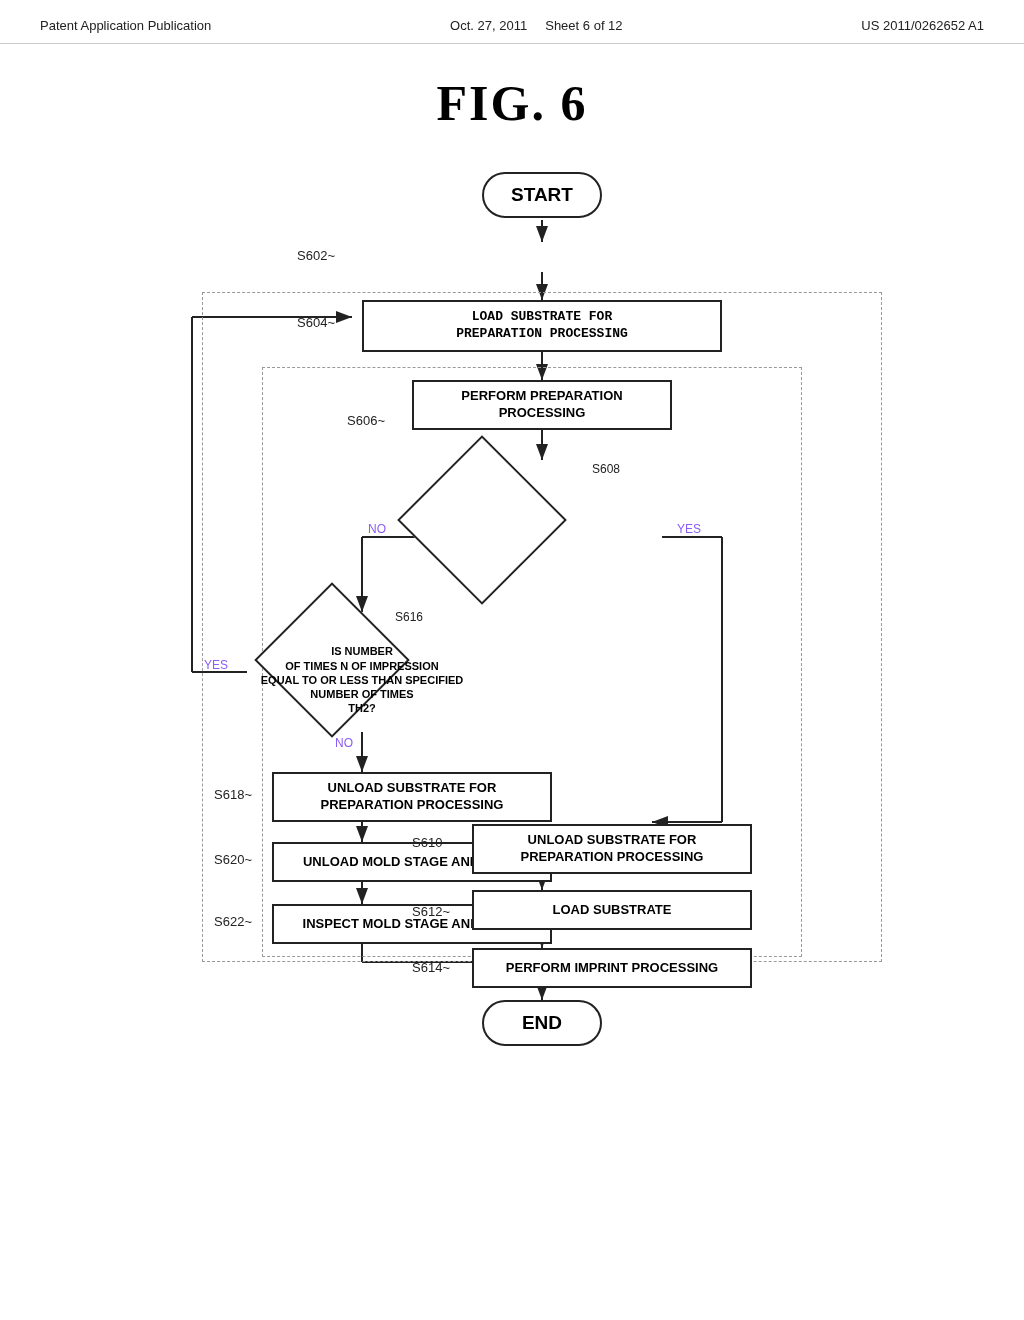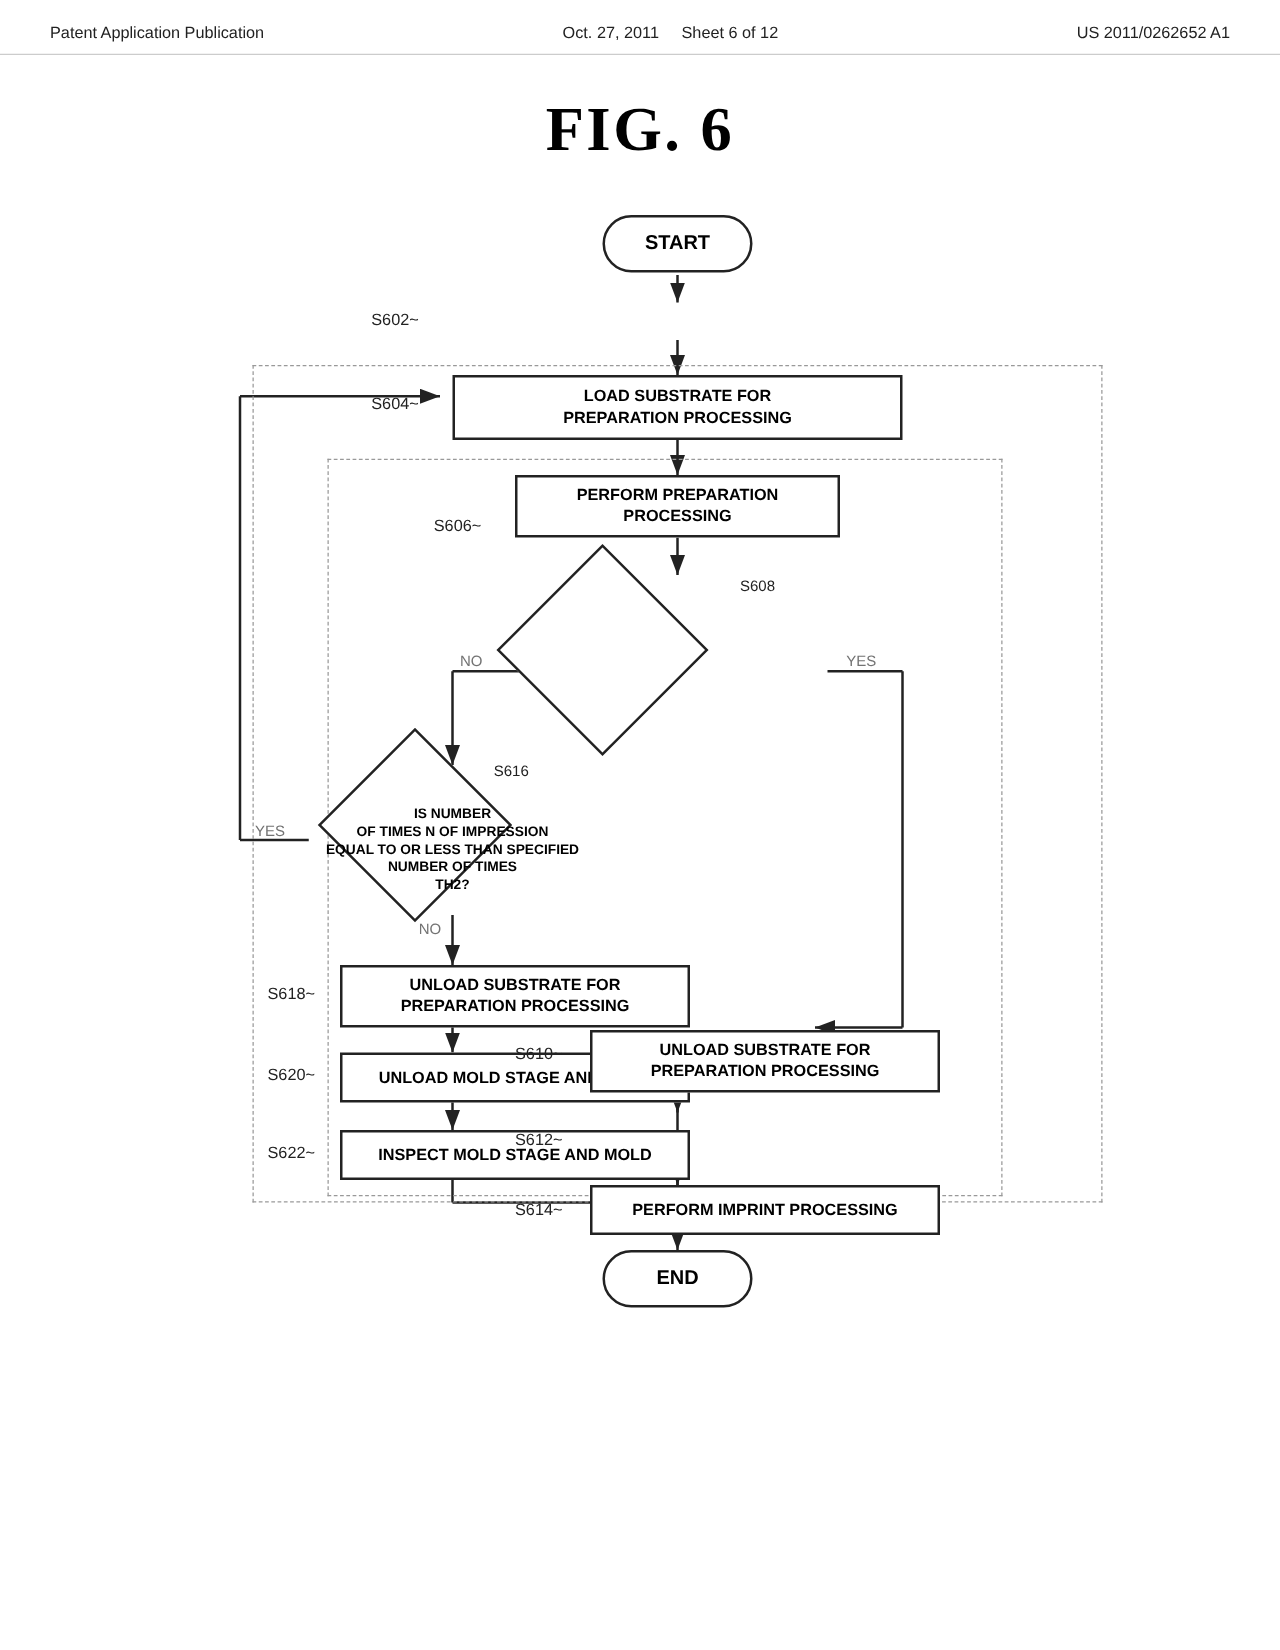--- a/index.html
+++ b/index.html
@@ -58,21 +58,21 @@
     }
     .fc-rounded {
       position: absolute;
       background: #fff;
       border: 2px solid #222;
       border-radius: 50px;
       display: flex;
       align-items: center;
       justify-content: center;
       text-align: center;
-      font-size: 16px;
+      font-size: 19px;
       font-weight: bold;
       font-family: Arial, sans-serif;
     }
     .fc-diamond-inner {
       position: absolute;
       background: #fff;
       border: 2px solid #222;
       transform: rotate(45deg);
       display: flex;
       align-items: center;
@@ -87,21 +87,21 @@
       font-size: 12px;
       font-weight: bold;
       font-family: Arial, sans-serif;
       line-height: 1.3;
       z-index: 10;
     }
     .fc-label {
       position: absolute;
       font-size: 12px;
       font-family: Arial, sans-serif;
-      color: #737373;
+      color: #8b5cf6;
     }
     .step-label {
       position: absolute;
       font-size: 13px;
       font-family: Liberation Sans, sans-serif;
       color: #222;
     }
 
     
     .arrow-svg {
@@ -192,21 +192,21 @@
   <div class="step-label" style="left:235px; top:96px;">
     <span>S602</span>~
   </div>
 
 
   <div class="step-label" style="left:235px; top:163px;">
     <span>S604</span>~
   </div>
 
   <div class="fc-box" style="left:300px; top:148px; width:360px; height:52px; line-height:1.3;">
-    <span style="white-space:pre-line;">LOAD SUBSTRATE FOR
+    <span style="white-space:pre-line;font-family:Liberation Mono, monospace;">LOAD SUBSTRATE FOR
 PREPARATION PROCESSING</span>
   </div>
 
   <div class="step-label" style="left:285px; top:243px;margin-top:18px;">
     <span>S606</span>~
   </div>
 
   <div class="fc-box" style="left:350px; top:228px; width:260px; height:50px; line-height:1.3;">
     <span style="white-space:pre-line;">PERFORM PREPARATION
 PROCESSING</span>
@@ -272,20 +272,23 @@
 
   <div class="fc-box" style="left:410px; top:672px; width:280px; height:50px;">
     <span style="white-space:pre-line;">UNLOAD SUBSTRATE FOR
 PREPARATION PROCESSING</span>
   </div>
 
   <div class="step-label" style="left:350px; top:752px;">
     <span>S612</span>~
   </div>
 
+  <div class="fc-box" style="left:410px; top:738px; width:280px; height:40px;">
+    <span>LOAD SUBSTRATE</span>
+  </div>
 
   <div class="step-label" style="left:350px; top:808px;">
     <span>S614</span>~
   </div>
 
   <div class="fc-box" style="left:410px; top:796px; width:280px; height:40px;">
     <span>PERFORM IMPRINT PROCESSING</span>
   </div>
 
   <div class="fc-rounded" style="left:420px; top:848px; width:120px; height:46px;">

